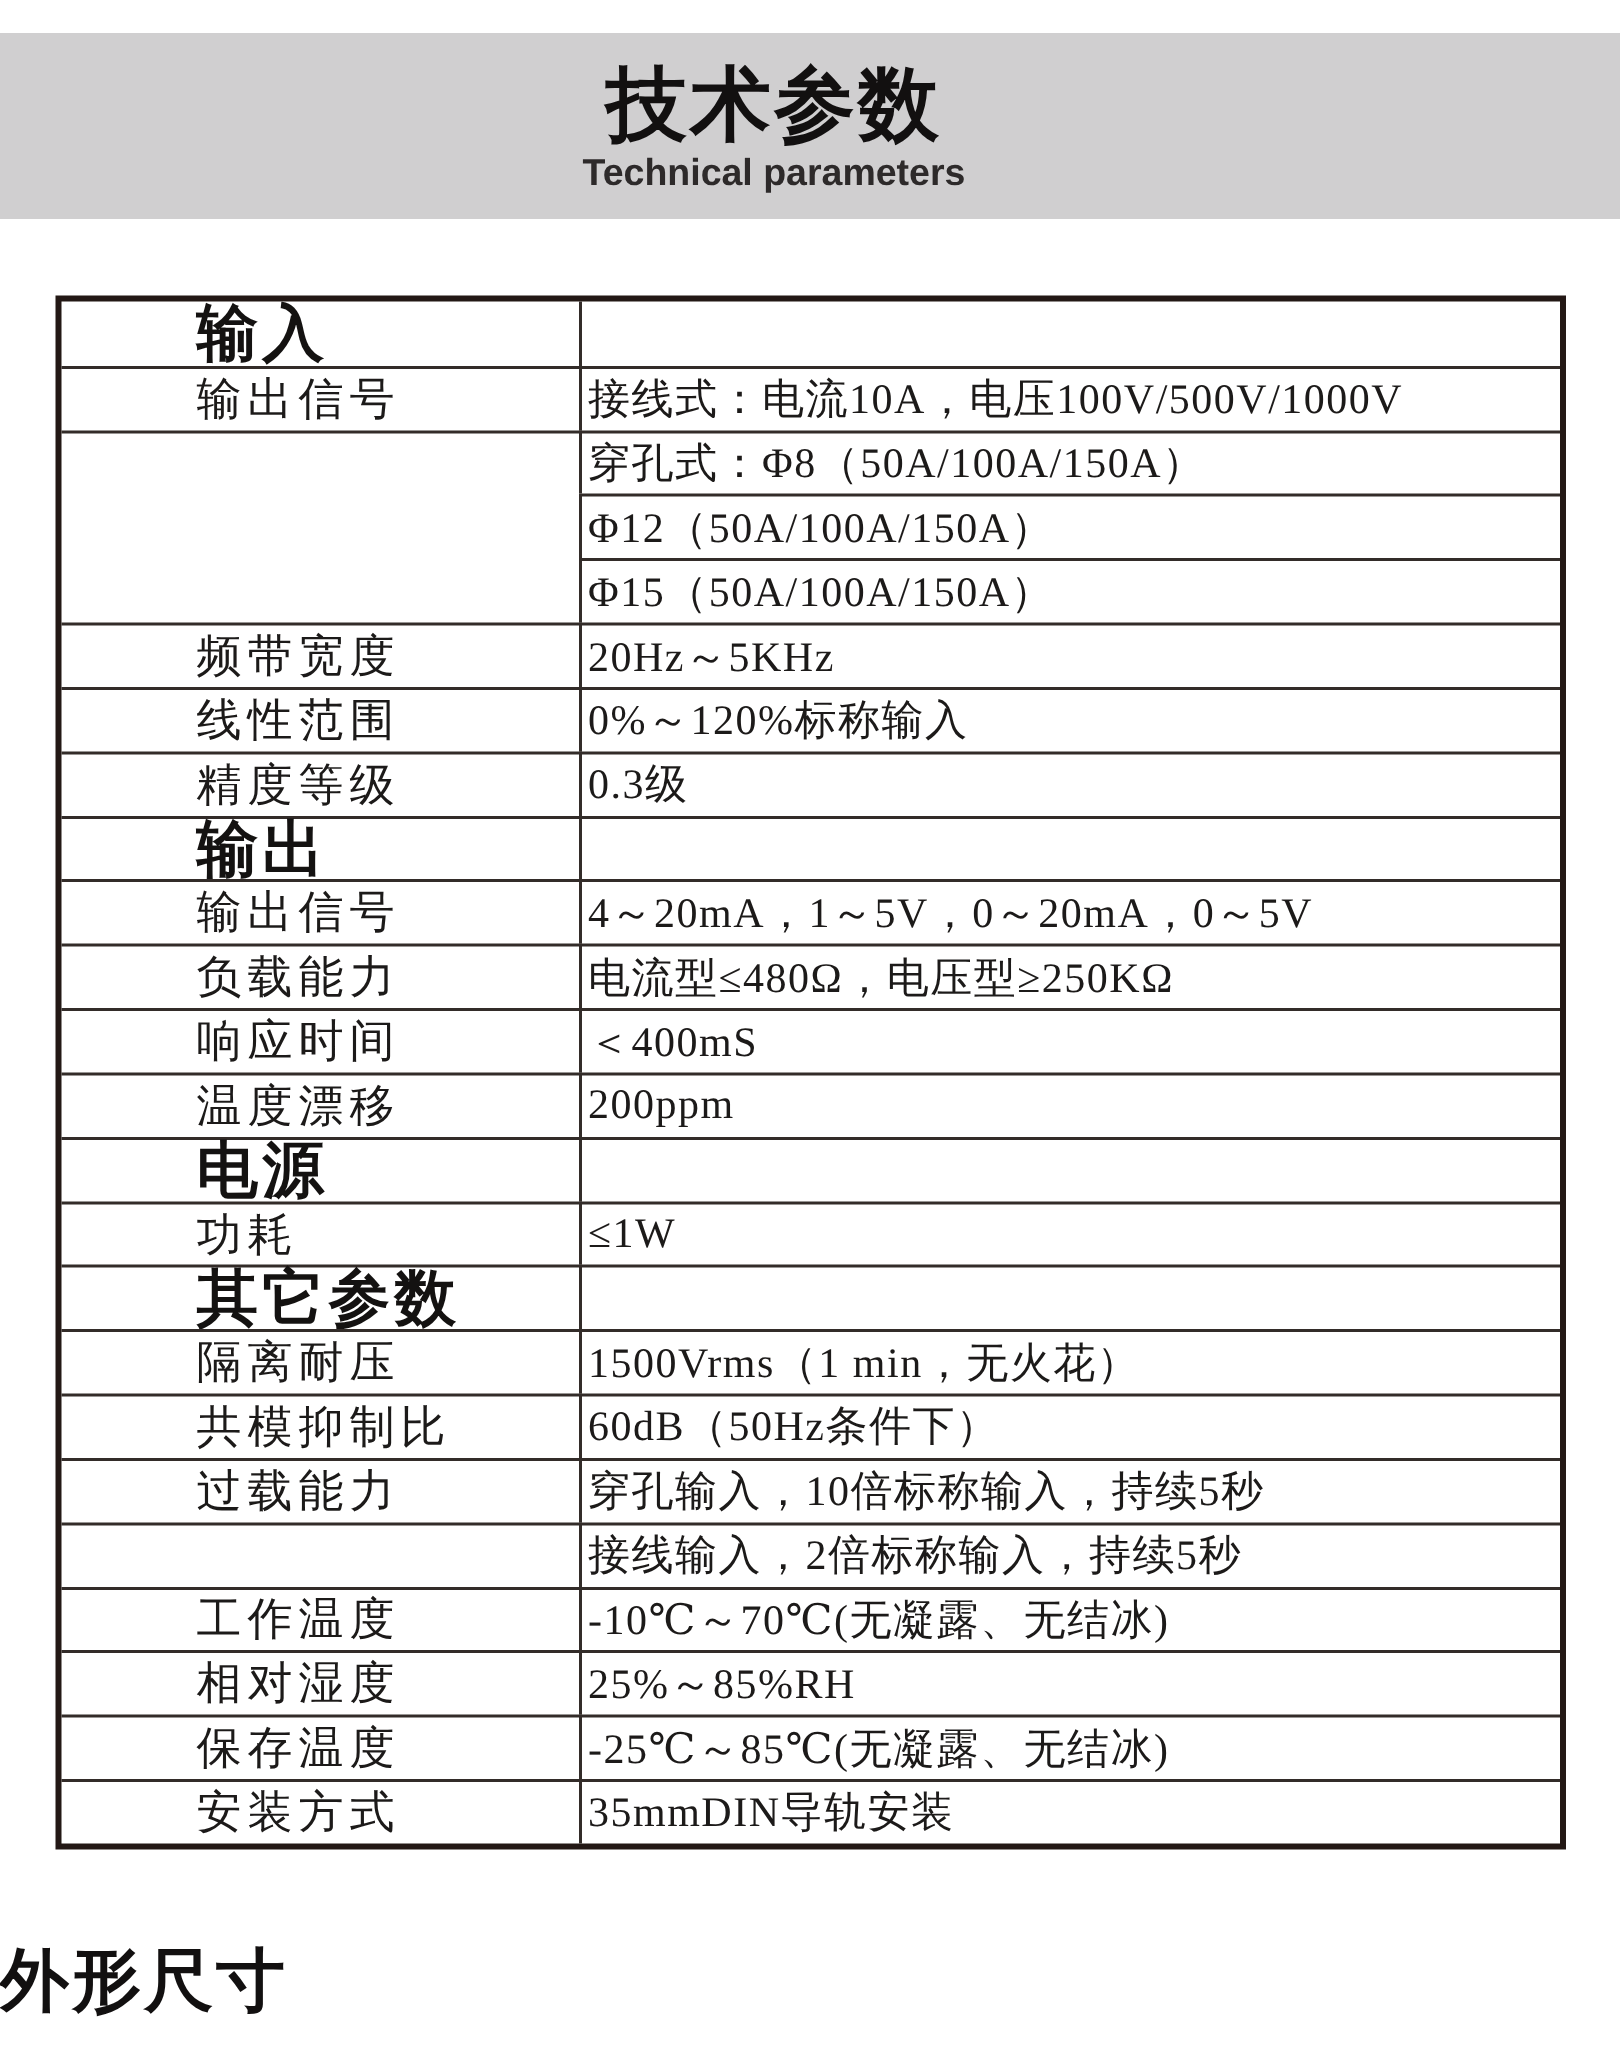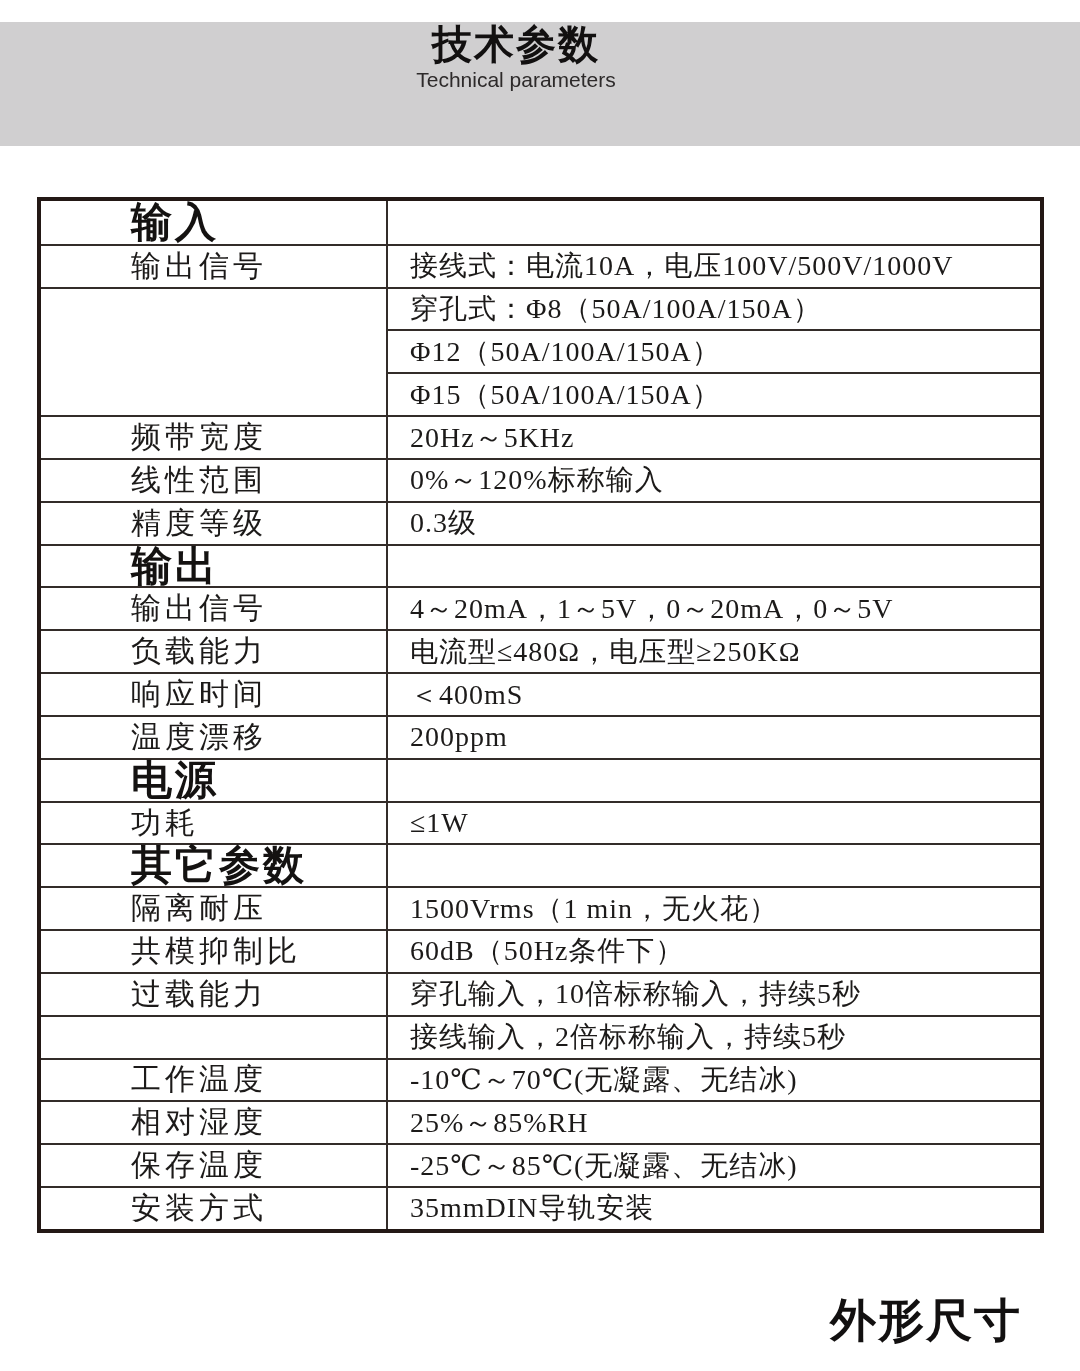--- a/index.html
+++ b/index.html
@@ -20,32 +20,34 @@
   .gray-band{
     position:absolute;top:22px;left:0;
     width:1080px;height:124px;
     background:var(--band-gray);
   }
   .band-inner{
     width:1032px;
     text-align:center;
   }
   .page-title{
-    font-family:"Liberation Sans","DejaVu Sans",sans-serif;
-    font-weight:bold;
-    font-size:40px;
+    margin-top:18px;
+    font-family:"Liberation Sans","DejaVu Sans",sans-serif;
+    font-weight:bold;
+    font-size:54px;
     line-height:1.12;
     letter-spacing:2px;
     color:#121010;
   }
   .page-subtitle{
     font-family:"Liberation Sans","DejaVu Sans",sans-serif;
-    font-size:21px;
+    font-size:25px;
     margin-top:1px;
     color:#2d2a2a;
+    font-weight:bold;
   }
   .param-table{
     position:absolute;left:37px;top:197px;
     width:1007px;height:1036px;
     box-sizing:border-box;
     border:4px solid var(--border-dark);
     display:flex;flex-direction:column;
     background:#ffffff;
   }
   .trow{flex:1;display:flex;min-height:0;}
@@ -56,37 +58,37 @@
   }
   .cell-left{
     width:347px;
     border-right:2px solid var(--line-dark);
     padding-left:90px;
     font-size:30px;
     letter-spacing:4px;
   }
   .cell-right{
     flex:1;
-    padding-left:22px;
+    padding-left:4px;
     font-size:28px;
     letter-spacing:1px;
   }
   .bt{border-top:2px solid var(--line-dark);}
   .section{
     font-family:"Liberation Sans","DejaVu Sans",sans-serif;
     font-weight:bold;
     font-size:41px;
     letter-spacing:3px;
     color:#141211;
   }
   .indent{}
   .footer-title{
     position:absolute;top:1290px;left:0;
     width:1022px;
-    text-align:right;
+    text-align:left;
     font-family:"Liberation Sans","DejaVu Sans",sans-serif;
     font-weight:bold;
     font-size:46px;
     letter-spacing:2px;
     color:#121010;
   }
 </style>
 </head>
 <body>
 

